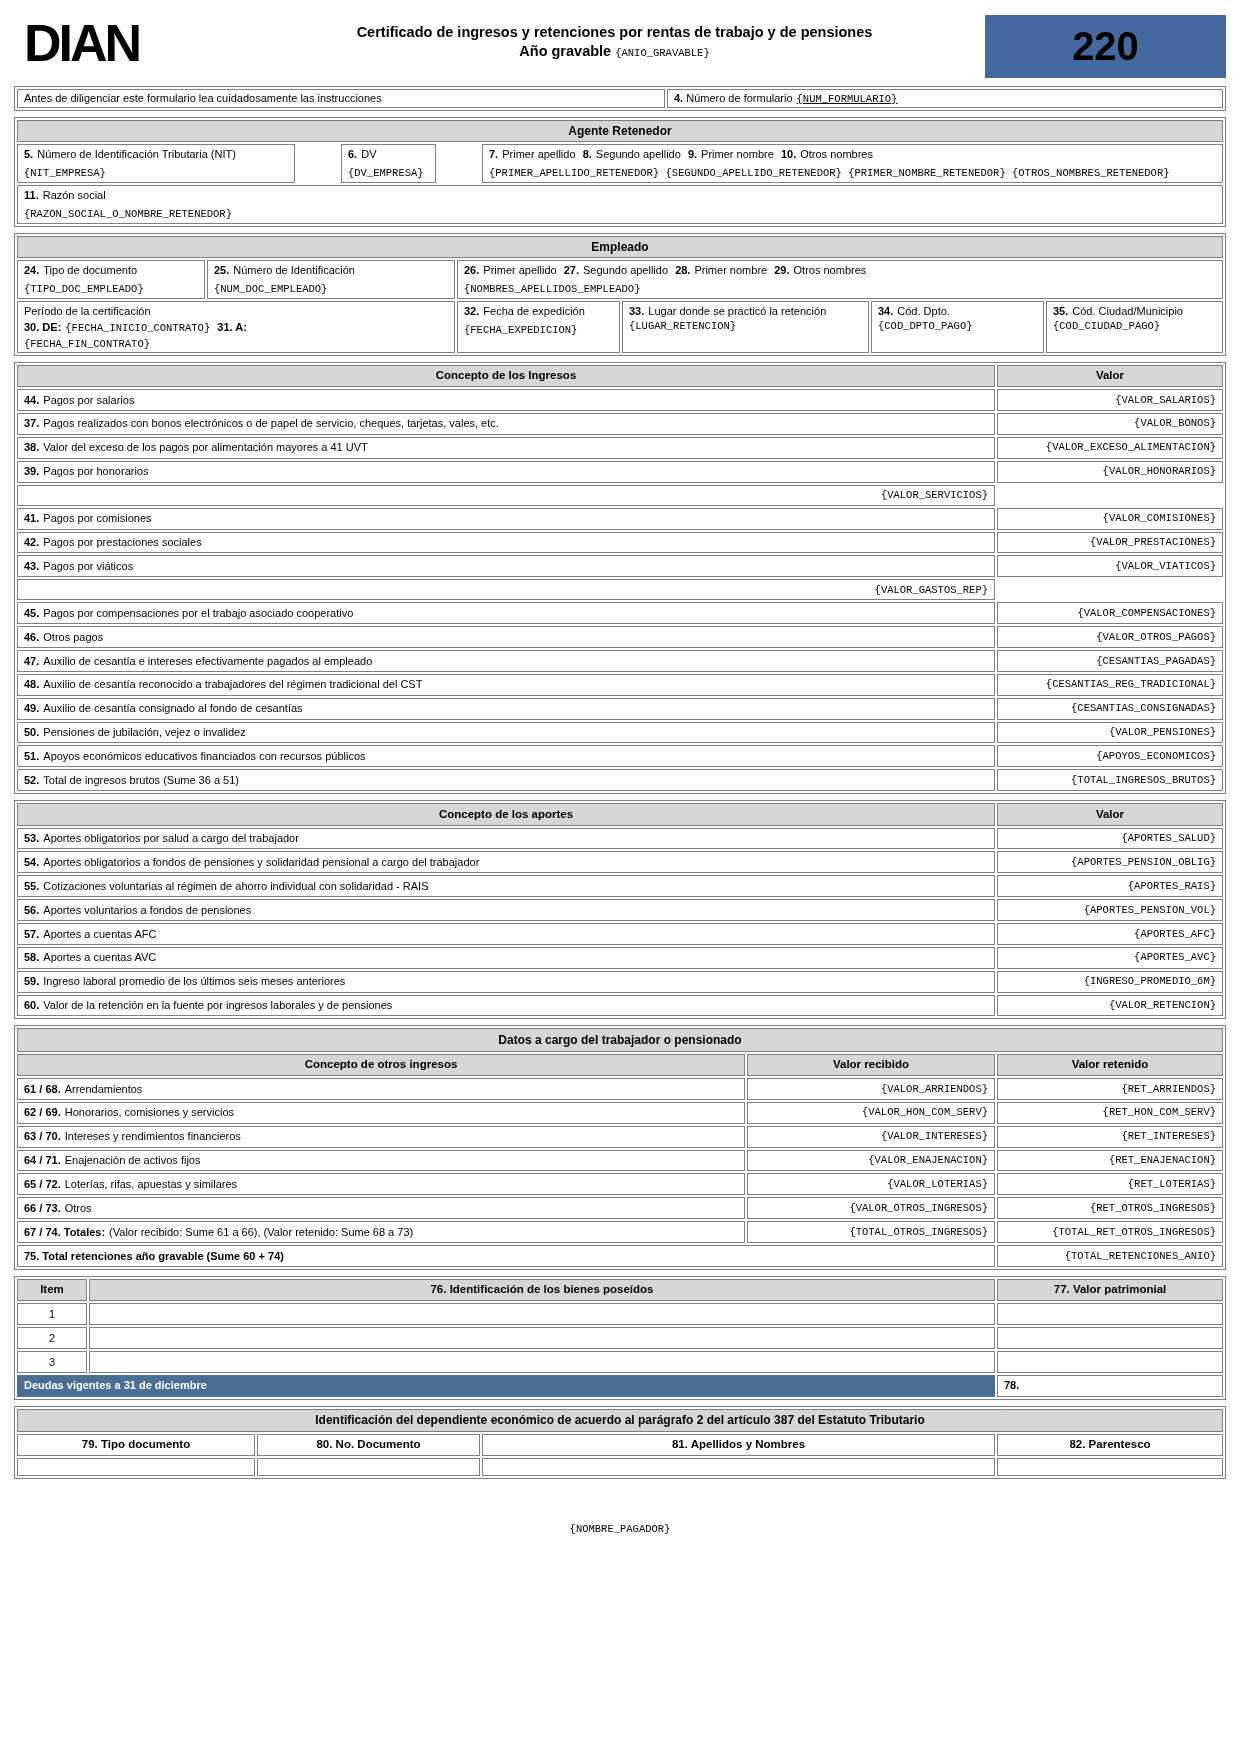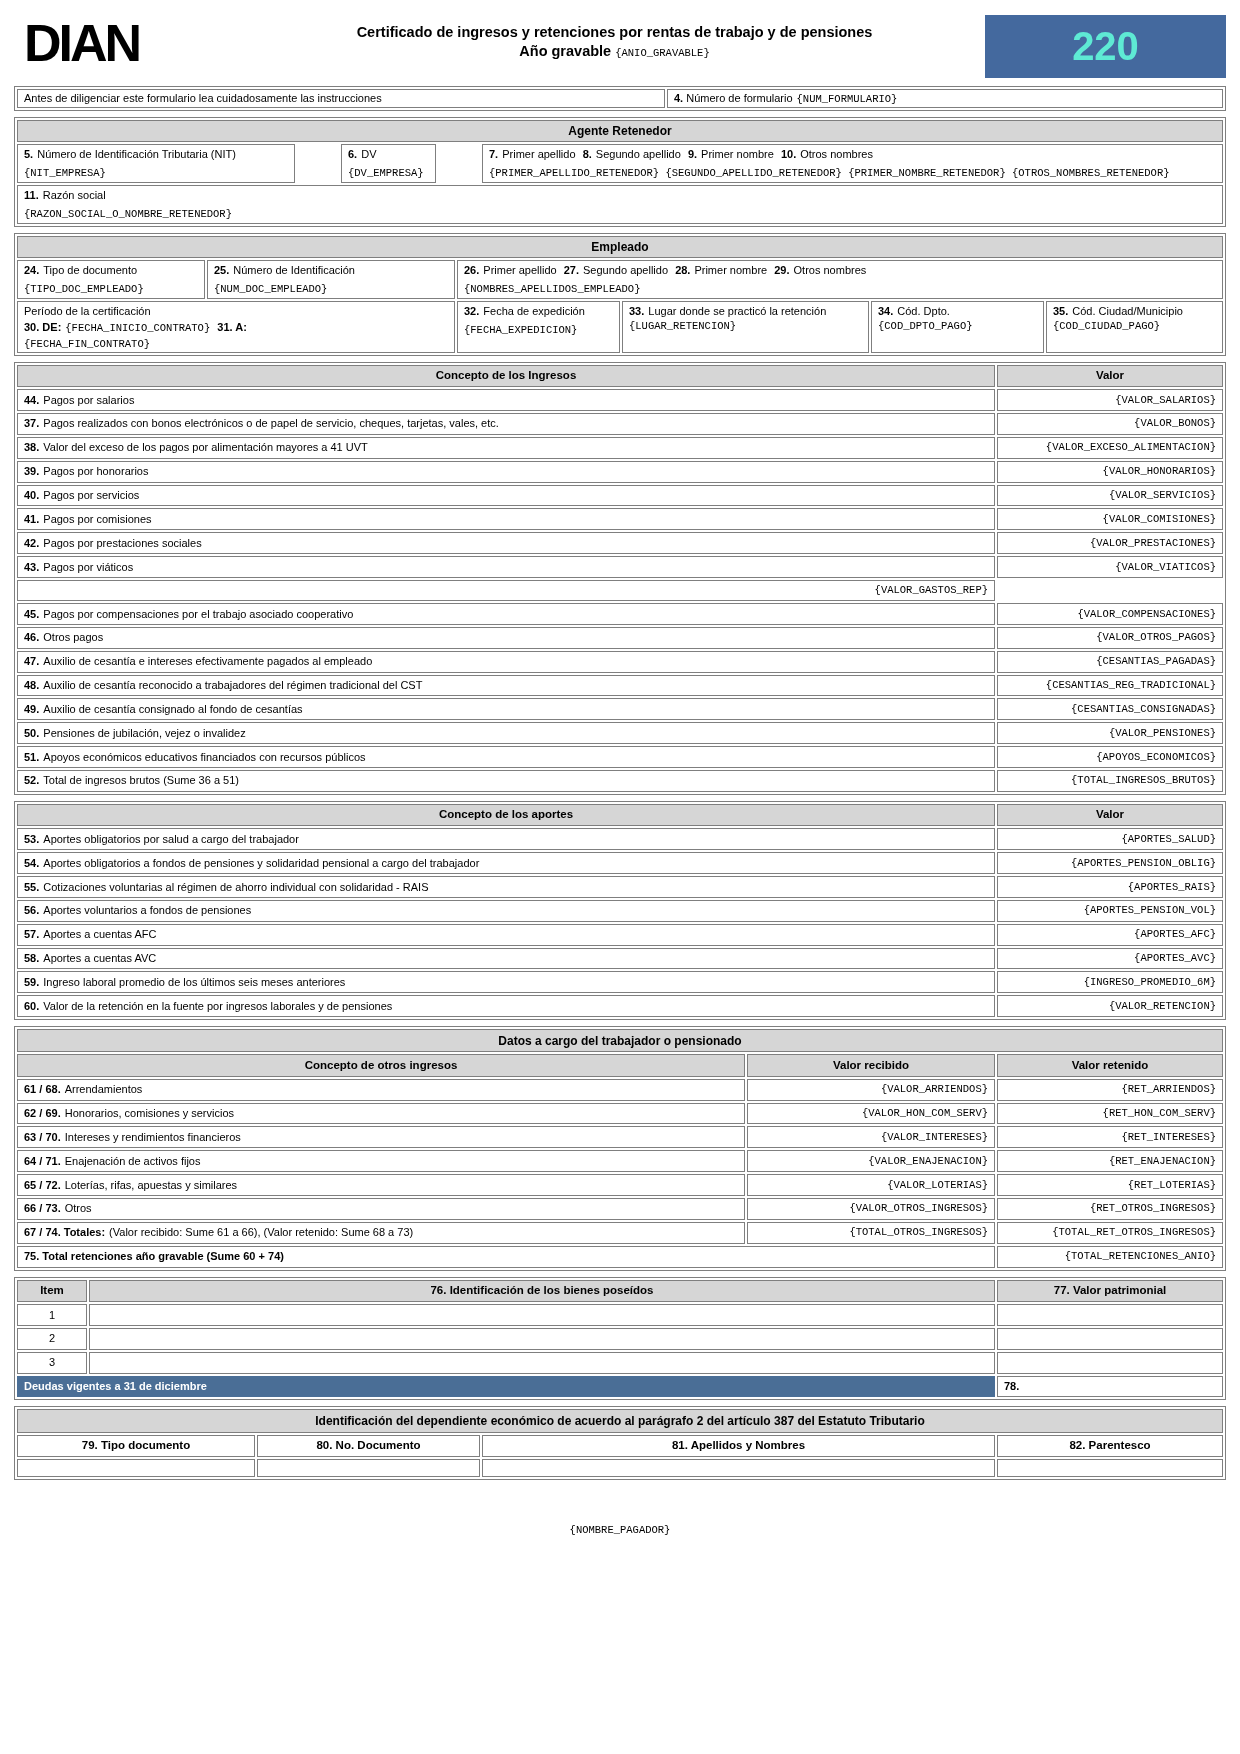--- a/index.html
+++ b/index.html
@@ -13,21 +13,21 @@
 
   .mono { font-family:"Liberation Mono","DejaVu Sans Mono",monospace; font-size:10.5px; }
 
   
   .tophead { display:flex; align-items:flex-start; height:70px; margin-bottom:4px; }
   .logo { width:230px; font-size:52px; font-weight:bold; letter-spacing:-3px; line-height:62px; padding-left:10px; }
   .titlebox { flex:1; text-align:center; padding-top:12px; }
   .title1 { font-weight:bold; font-size:14.5px; }
   .title2 { font-weight:bold; font-size:14.5px; margin-top:3px; }
   .title2 .mono { font-weight:normal; }
-  .formnum { width:241px; height:63px; margin-top:3px; color:#5eead4; font-size:40px; font-weight:bold;
+  .formnum { width:241px; height:63px; margin-top:3px; color:#000000; font-size:40px; font-weight:bold;
              display:flex; align-items:center; justify-content:center; }
 
   
   .group { border:1px solid #7f7f7f; padding:2px; display:flex; flex-direction:column; gap:2px; background:#fff; }
   .trow { display:grid; gap:2px; }
   .cell { border:1px solid #7f7f7f; padding:2px 6px; background:#fff; overflow:hidden; }
   .sechead { background:#d6d6d6; text-align:center; font-weight:bold; font-size:12px; padding:3px 4px; }
   .colhead { background:#d6d6d6; text-align:center; font-weight:bold; font-size:11.5px; padding:3px 4px; }
 
   .mt6 { margin-top:6px; } .mt8 { margin-top:8px; }
@@ -50,21 +50,21 @@
   .field { min-height:38px; }
 
   
   .crow .cell { padding:2.5px 6px; line-height:1.35; }
   .concept b { margin-right:4px; }
   .val { text-align:right; }
 
   .center { text-align:center; }
   .instr-left { text-align:left; padding-top:2px; }
   .instr-right b { margin-right:3px; }
-  .instr-right .mono { margin-left:4px; }
+  .instr-right .mono { margin-left:4px;text-decoration:underline; }
 
   .deudas { color:#fff; font-weight:bold; border:1px solid #4a6e96; }
 
   .sigcell { min-height:100px; }
   .sigcell .siglabel { text-align:center; padding-top:4px; }
 
   .pagador { text-align:center; margin-top:44px; }
 </style>
 </head>
 <body>
@@ -181,21 +181,20 @@
         </div><div class="trow cols-val">
           <div class="cell concept"><b>37.</b>Pagos realizados con bonos electrónicos o de papel de servicio, cheques, tarjetas, vales, etc.</div>
           <div class="cell val mono">{VALOR_BONOS}</div>
         </div><div class="trow cols-val">
           <div class="cell concept"><b>38.</b>Valor del exceso de los pagos por alimentación mayores a 41 UVT</div>
           <div class="cell val mono">{VALOR_EXCESO_ALIMENTACION}</div>
         </div><div class="trow cols-val">
           <div class="cell concept"><b>39.</b>Pagos por honorarios</div>
           <div class="cell val mono">{VALOR_HONORARIOS}</div>
         </div><div class="trow cols-val">
-          <div class="cell concept"><b>40.</b>Pagos por servicios</div>
           <div class="cell val mono">{VALOR_SERVICIOS}</div>
         </div><div class="trow cols-val">
           <div class="cell concept"><b>41.</b>Pagos por comisiones</div>
           <div class="cell val mono">{VALOR_COMISIONES}</div>
         </div><div class="trow cols-val">
           <div class="cell concept"><b>42.</b>Pagos por prestaciones sociales</div>
           <div class="cell val mono">{VALOR_PRESTACIONES}</div>
         </div><div class="trow cols-val">
           <div class="cell concept"><b>43.</b>Pagos por viáticos</div>
           <div class="cell val mono">{VALOR_VIATICOS}</div>

